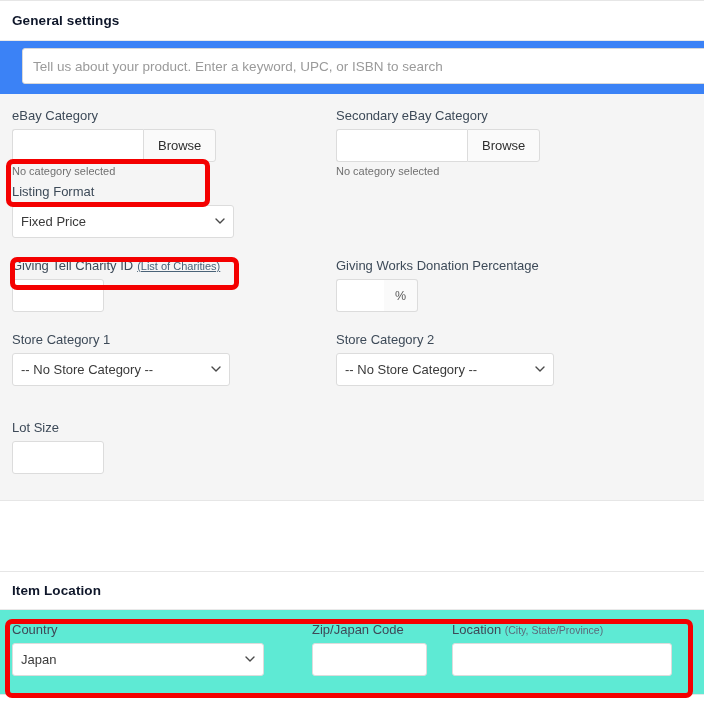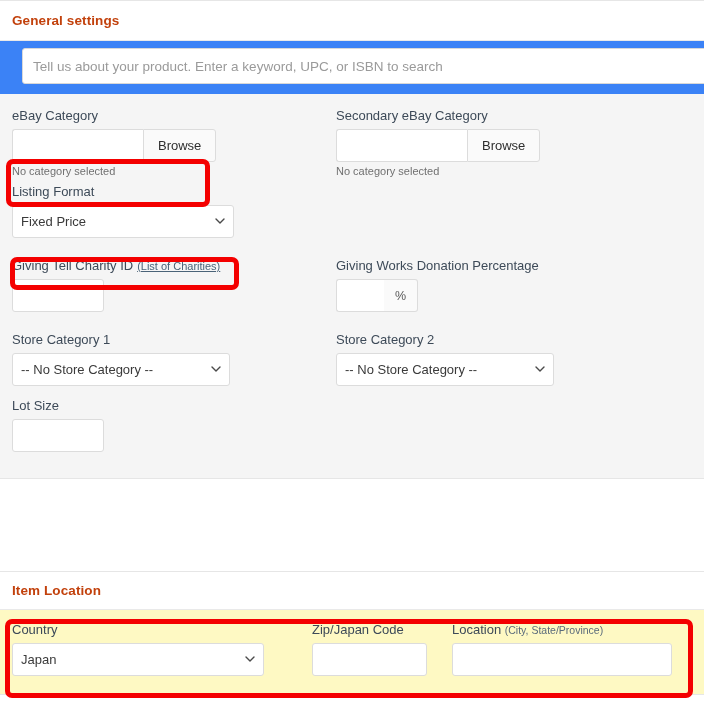--- a/index.html
+++ b/index.html
@@ -35,21 +35,21 @@
     height: 40px;
     display: flex;
     align-items: center;
     padding: 0 0 0 12px;
     border-bottom: 1px solid #e9e9e9;
     background: #ffffff;
   }
   .panel-head-title {
     font-size: 13.5px;
     font-weight: bold;
-    color: #c2410c;
+    color: #0f172a;
     letter-spacing: .1px;
   }
 
   
   .search-band {
     background: #3b82f6;
     padding: 7px 0 10px 22px;
   }
   .search-input {
     display: block;
@@ -181,21 +181,21 @@
     top: 50%;
     width: 9px;
     height: 9px;
     margin-top: -6px;
     pointer-events: none;
   }
   .caret svg { display:block; }
 
   
   .loc-body {
-    background: #fef9c3;
+    background: #5eead4;
     padding: 6px 0 18px 0;
   }
   .loc-row { display: flex; padding-left: 12px; }
   .loc-col-country { width: 300px; }
   .loc-col-zip { width: 140px; }
   .loc-col-loc { width: 240px; }
 
   
   .redbox {
     position: absolute;
@@ -312,21 +312,21 @@
               <span class="caret">
                 <svg viewBox="0 0 10 10" width="10" height="10">
                     <path d="M1 3 L5 7 L9 3" fill="none" stroke="#4a4a4a" stroke-width="1.4" stroke-linecap="round" stroke-linejoin="round"></path>
                   </svg>
               </span>
             </span>
           </div>
         </div>
       </div>
 
-      <div class="grid-row" style="margin-top:6px;">
+      <div class="grid-row" style="margin-top:28px;">
         <div class="col-a">
           <div class="field">
             <label class="flabel">Lot Size</label>
             <input class="txt txt-sm" type="text" value="" style="">
           </div>
         </div>
         <div class="col-b"></div>
       </div>
 
     </div>

